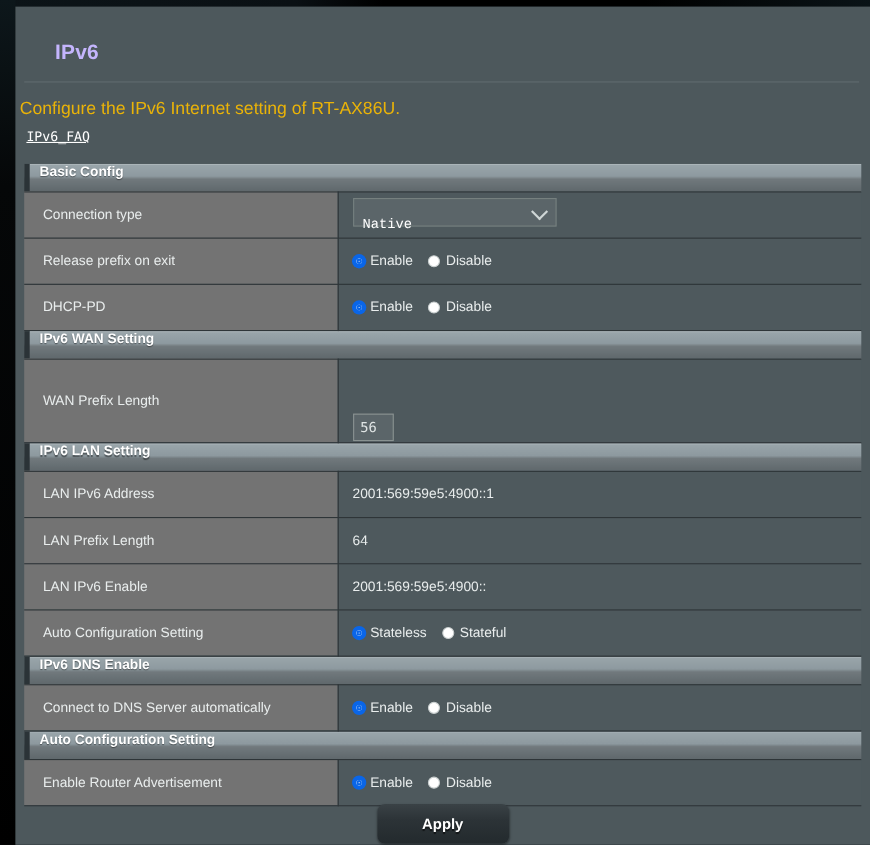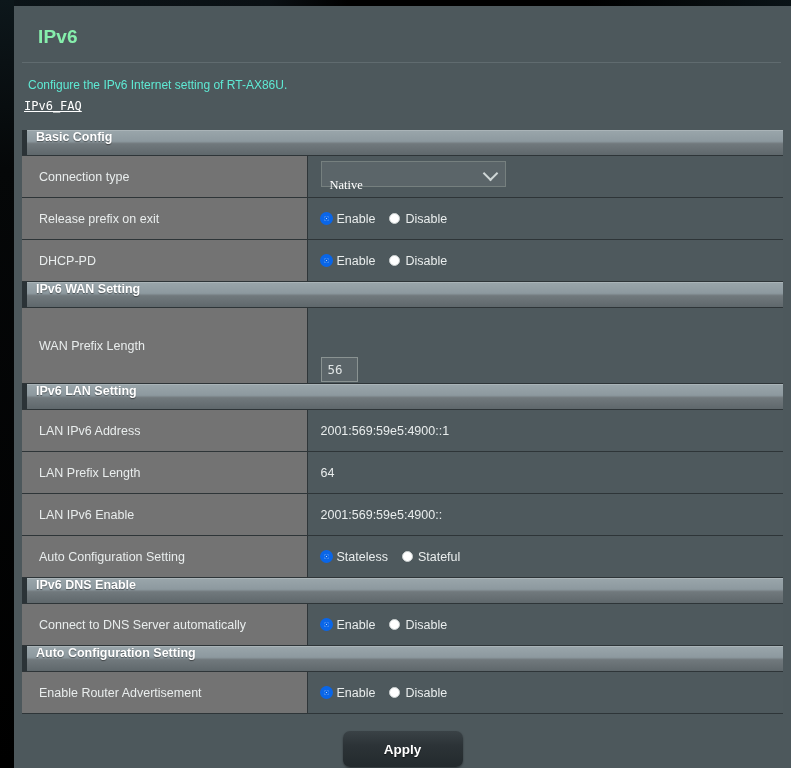--- a/index.html
+++ b/index.html
@@ -37,36 +37,36 @@
   }
   .panel {
     position: absolute;
     top: 6px;
     left: 14px;
     width: 777px;
     height: 762px;
     background: #4d585c;
   }
   .page-title {
-    margin: 0;
+    margin: 12px;
     padding: 20px 0 0 24px;
     font-size: 19px;
     font-weight: bold;
-    color: #86efac;
+    color: #c4b5fd;
     letter-spacing: .2px;
   }
   .title-rule {
     margin: 14px 10px 0 8px;
     height: 1px;
     background: #606b6f;
   }
   .desc {
-    padding: 14px 0 0 14px;
-    font-size: 12px;
-    color: #5eead4;
+    padding: 14px 0 0 4px;
+    font-size: 16px;
+    color: #eab308;
     line-height: 1.35;
   }
   .faq-link {
     display: inline-block;
     margin: 6px 0 0 10px;
     font-family: "DejaVu Sans Mono", monospace;
     font-size: 12px;
     color: #ffffff;
     text-decoration: underline;
     cursor: pointer;
@@ -121,21 +121,21 @@
     display: inline-flex;
     align-items: center;
     width: 185px;
     height: 26px;
     background: #5b6569;
     border: 1px solid #76807f;
     box-sizing: border-box;
   }
   .select .sel-text {
     padding-left: 8px;
-    font-family: Liberation Serif, serif;
+    font-family: Liberation Mono, monospace;
     font-size: 12.5px;
     color: #ffffff;
     margin-top: 22px;
   }
   .select .chev {
     position: absolute;
     right: 9px;
     top: 50%;
     width: 9px;
     height: 9px;

